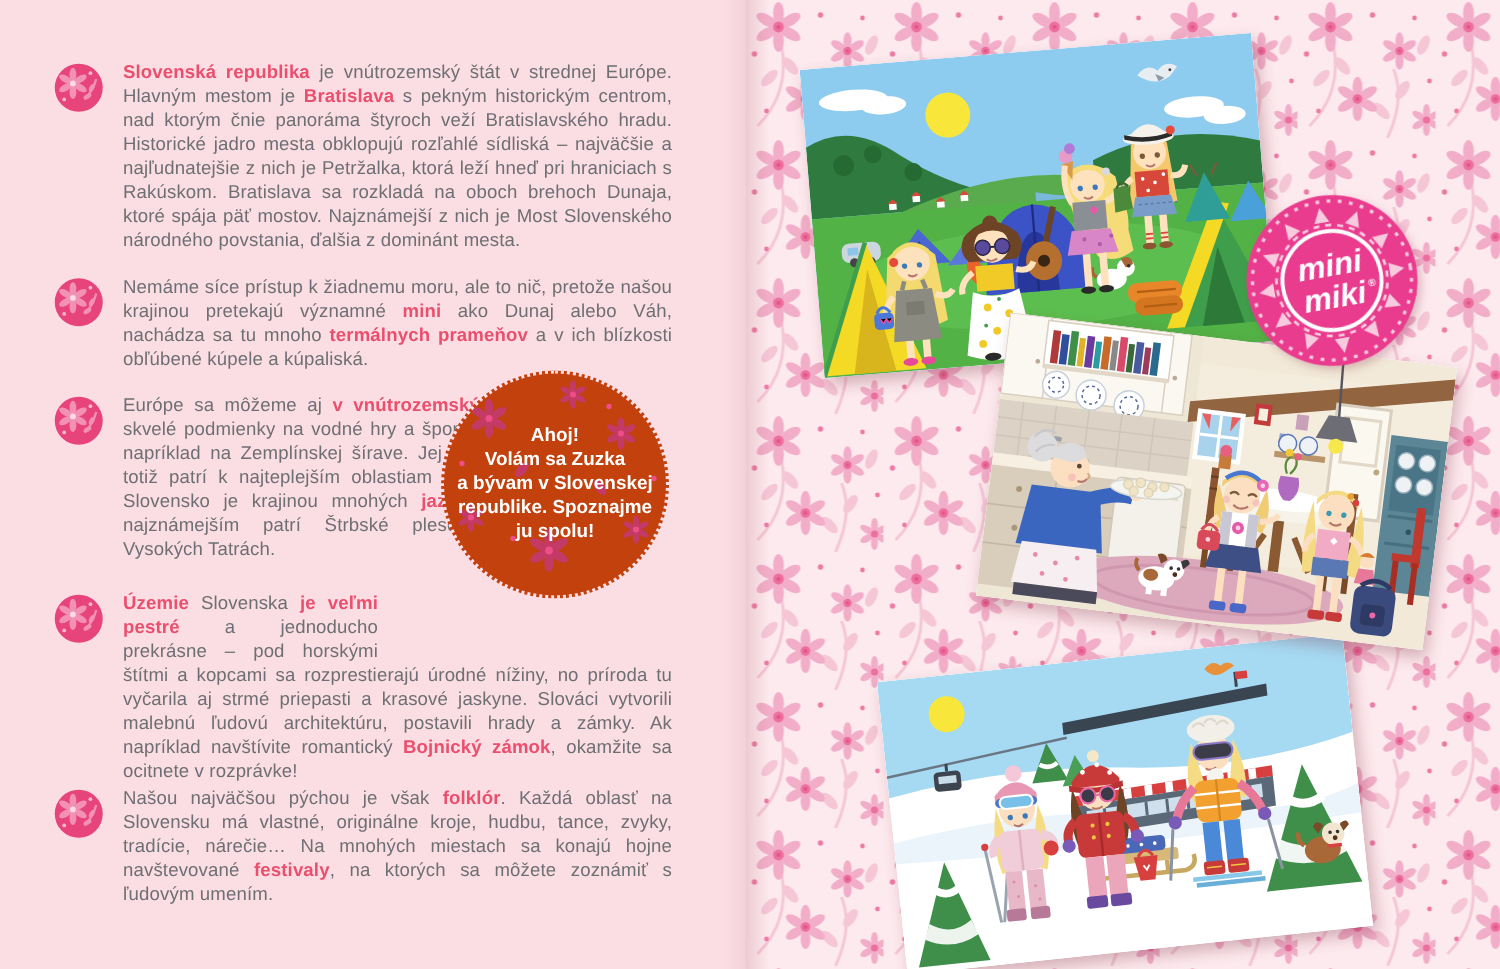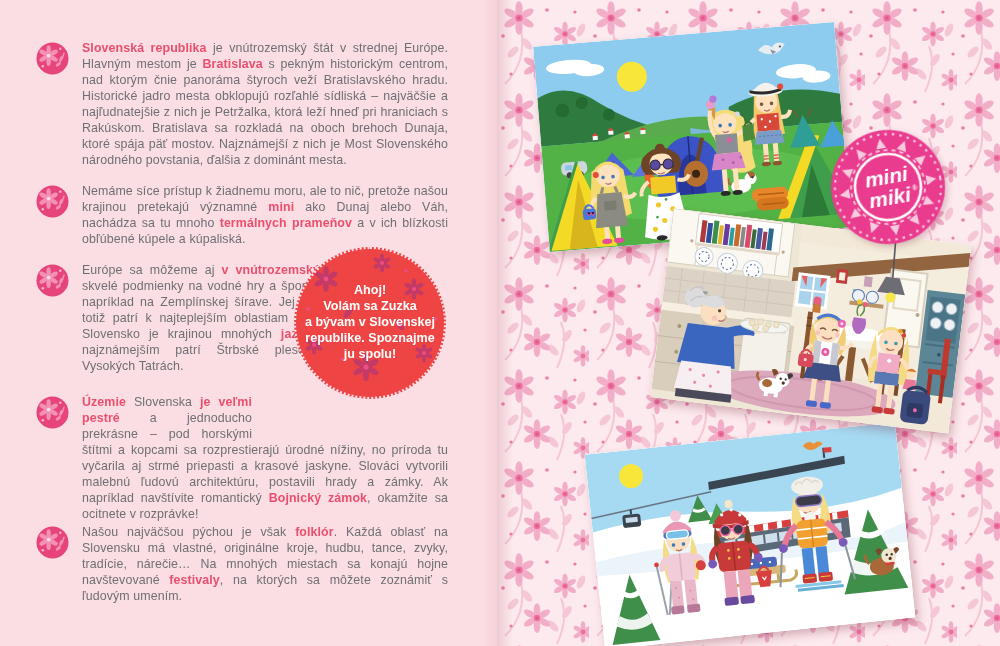--- a/index.html
+++ b/index.html
@@ -15,21 +15,21 @@
     margin:0 0 0 46px; width:366px; font-size:12.4px; line-height:16px;
     color:#6e6f72; text-align:justify; letter-spacing:0.1px;
   }
   .hl { color:#eb4f6e; font-weight:bold; }
   .p1 { top:40px; } .p2 { top:183px; } .p3 { top:262px; } .p4 { top:394px; } .p5 { top:524px; }
   .p3 .ptext { width:252px; }
   .cut4 { float:right; width:196px; height:33px; }
   
   .bubble {
     position:absolute; left:294px; top:247px; width:152px; height:152px;
-    border-radius:50%; background:#ef4444; border:2px dotted #ffe0ea;
+    border-radius:50%; background:#c2410c; border:2px dotted #ffe0ea;
     box-sizing:border-box; display:flex; align-items:center; justify-content:center;
     text-align:center; z-index:4; overflow:hidden;
   }
   .bubble .texture { position:absolute; left:0; top:0; }
   .bubble p {
     position:relative; z-index:2; margin:0; white-space:pre-line;
     color:#fff; font-weight:bold; font-size:12.6px; line-height:1.26;
   }
   
   .page-right { position:absolute; left:497px; top:0; width:503px; height:646px; background:#fdeaee; }

